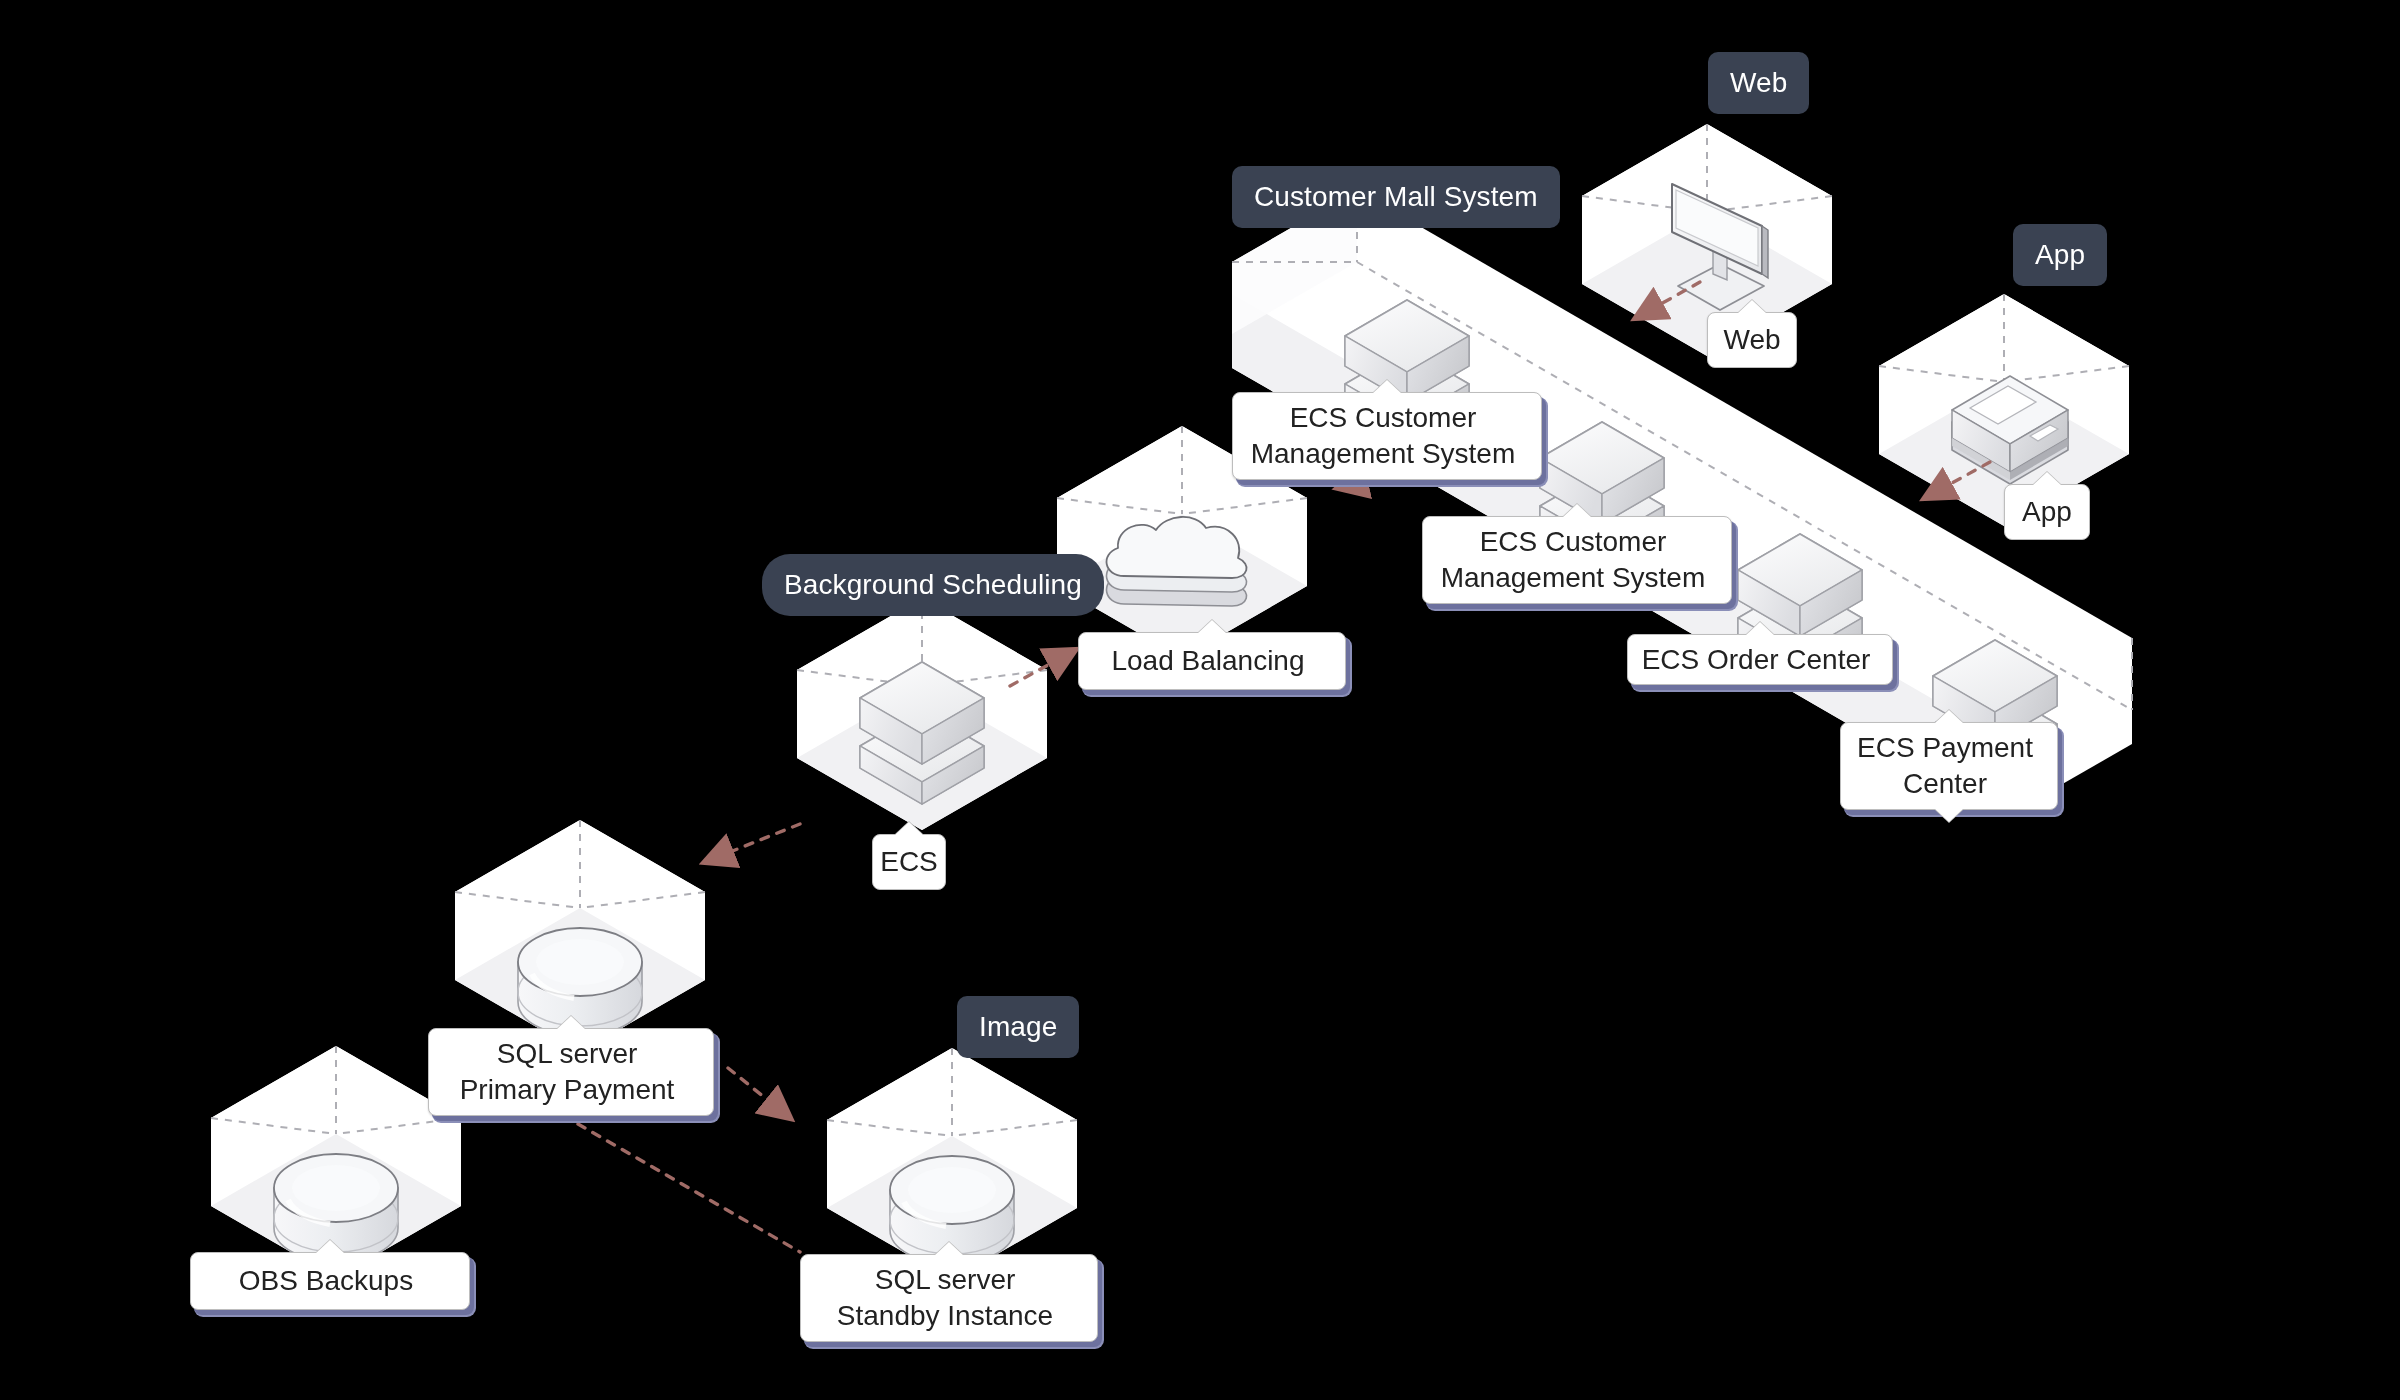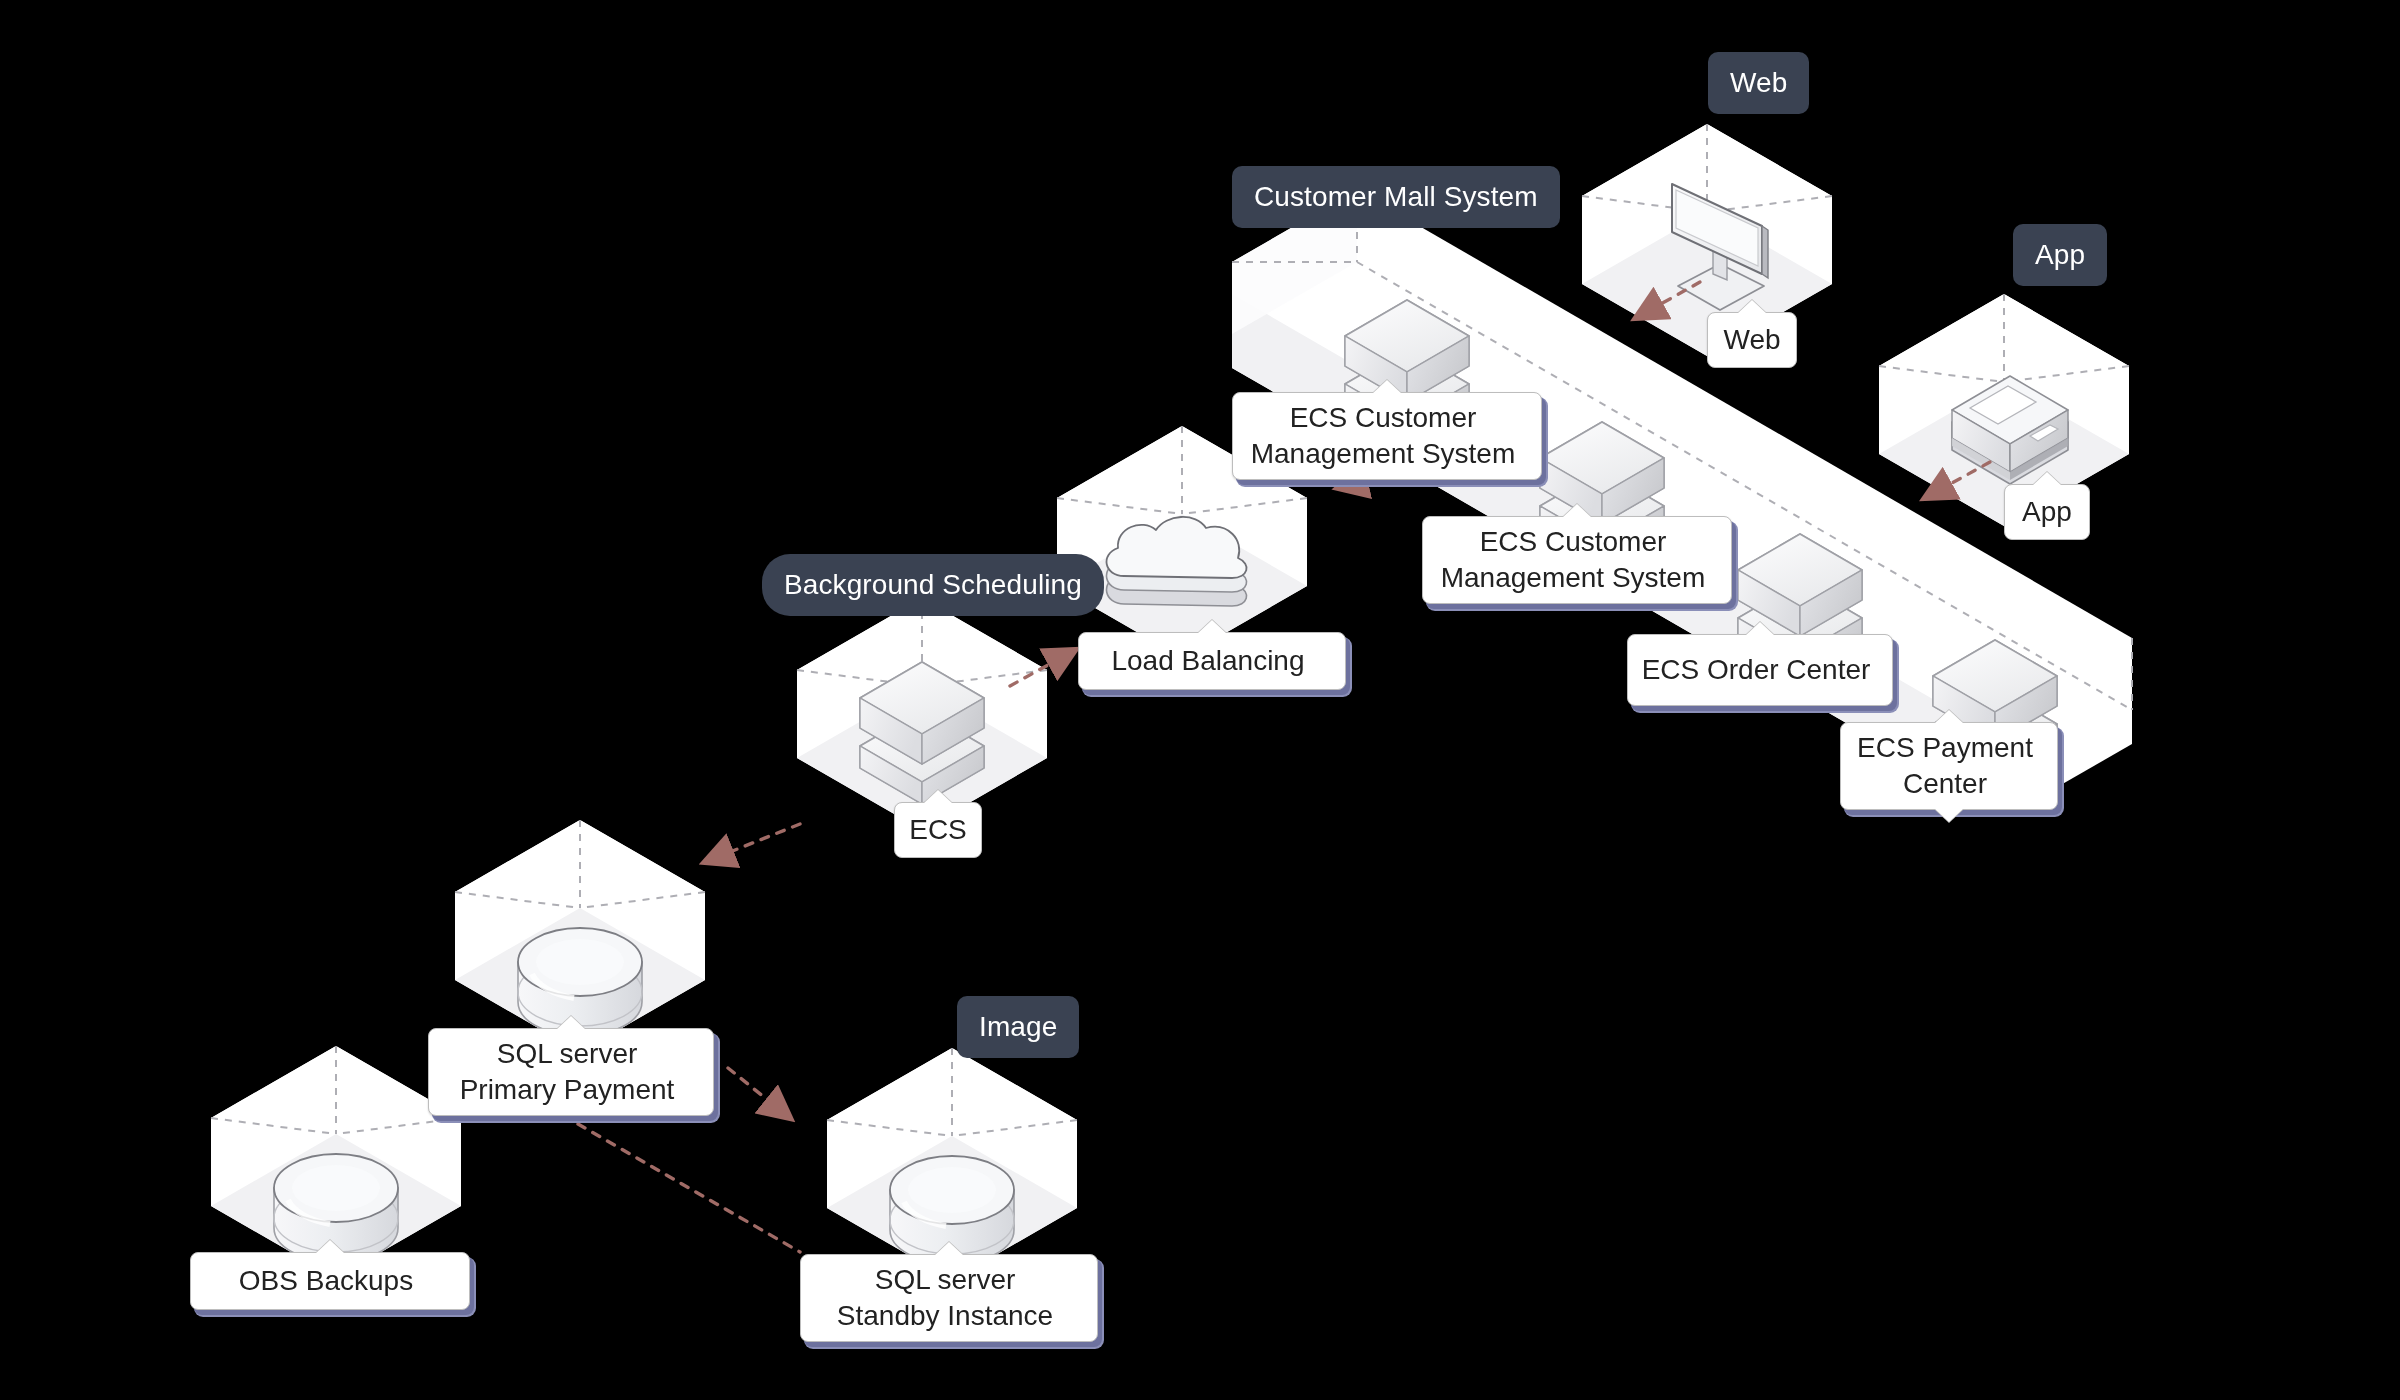--- a/index.html
+++ b/index.html
@@ -275,21 +275,21 @@
   </div>
 
   <div class="callout hl" style="left:1422px;top:516px;width:310px;height:88px;">
     <span class="notch"></span>
     <span class="ctext">
       <span>ECS Customer</span><br>
       <span>Management System</span>
     </span>
   </div>
 
-  <div class="callout hl" style="left:1627px;top:634px;width:266px;height:72px;">
+  <div class="callout hl" style="left:1627px;top:634px;width:266px;height:51px;">
     <span class="notch"></span>
     <span class="ctext">ECS Order Center</span>
   </div>
 
   <div class="callout hl" style="left:1840px;top:722px;width:218px;height:88px;">
     <span class="notch"></span>
     <span class="notch notch-down"></span>
     <span class="ctext">
       <span>ECS Payment</span><br>
       <span>Center</span>
@@ -304,21 +304,21 @@
   <div class="callout" style="left:2004px;top:484px;width:86px;height:56px;">
     <span class="notch"></span>
     <span class="ctext">App</span>
   </div>
 
   <div class="callout hl" style="left:1078px;top:632px;width:268px;height:58px;">
     <span class="notch"></span>
     <span class="ctext">Load Balancing</span>
   </div>
 
-  <div class="callout" style="left:872px;top:802px;width:88px;height:56px;margin-left:22px;">
+  <div class="callout" style="left:872px;top:834px;width:74px;height:56px;">
     <span class="notch"></span>
     <span class="ctext">ECS</span>
   </div>
 
   <div class="callout hl" style="left:428px;top:1028px;width:286px;height:88px;">
     <span class="notch"></span>
     <span class="ctext">
       <span>SQL server</span><br>
       <span>Primary Payment</span>
     </span>

